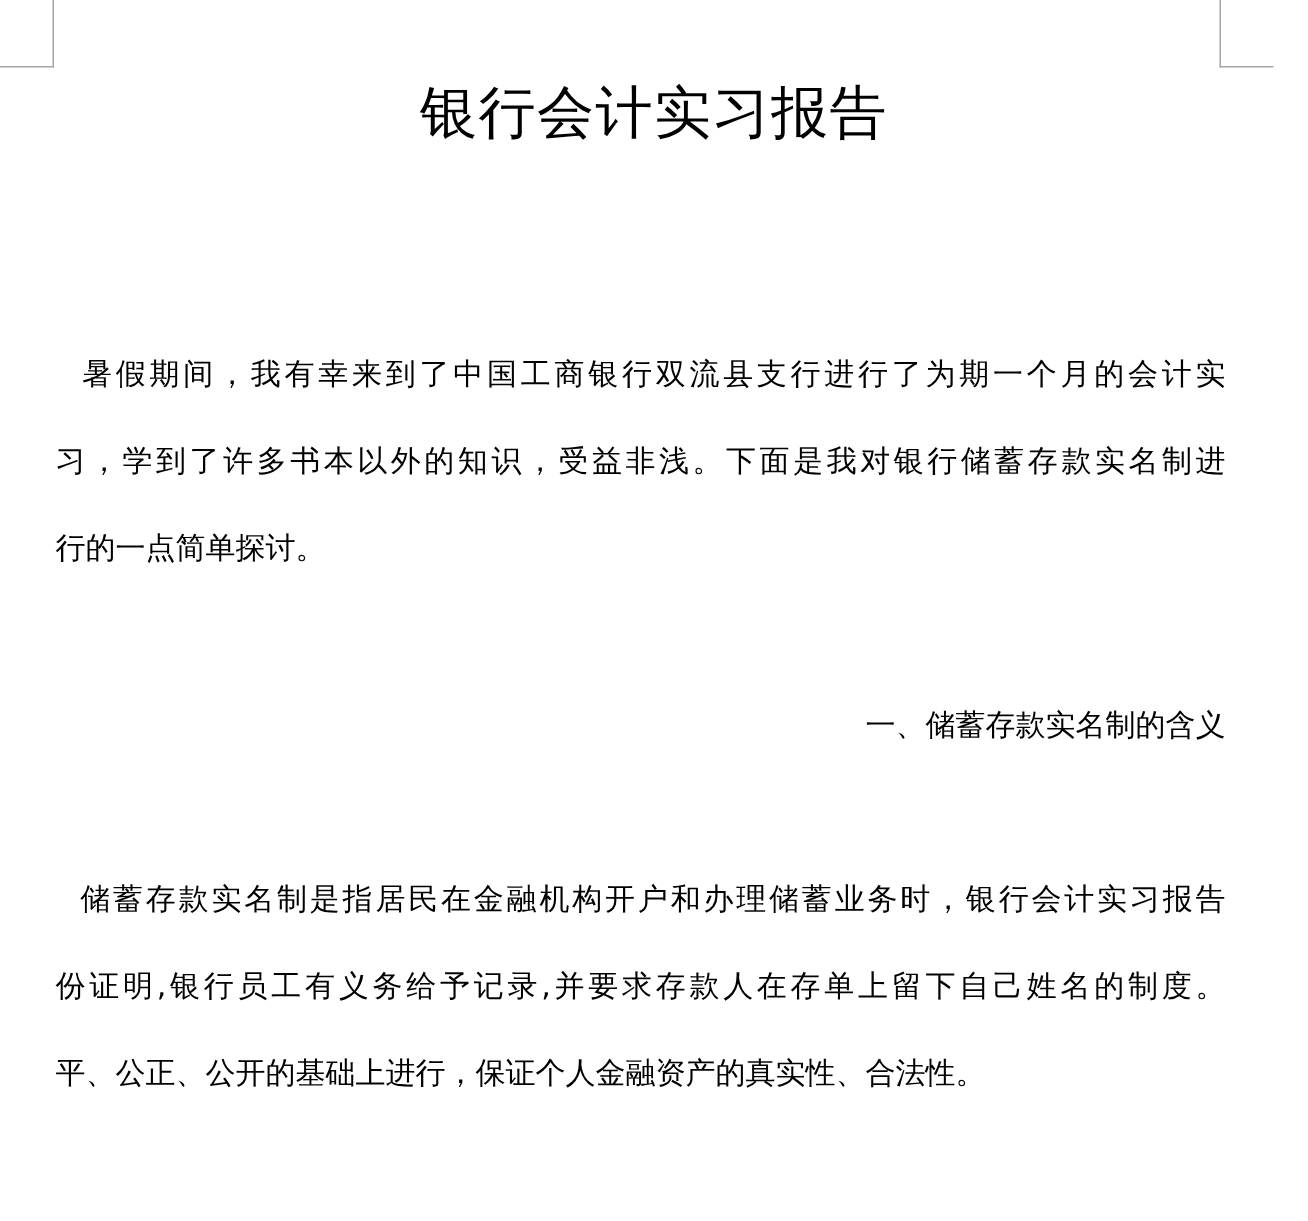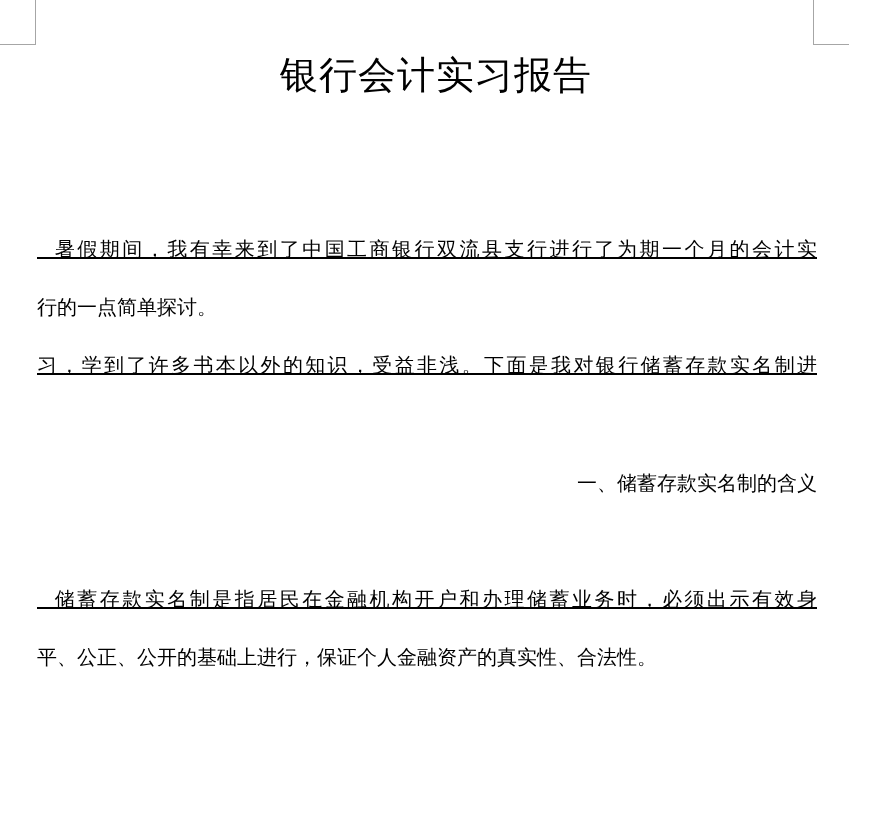--- a/index.html
+++ b/index.html
@@ -3,38 +3,39 @@
 <meta charset="utf-8">
 <style>
   html,body{margin:0;padding:0;background:#fff;}
   body{width:872px;height:814px;position:relative;overflow:hidden;font-family:"DejaVu Sans","Liberation Sans",sans-serif;color:#000;}
   .crop{position:absolute;border-color:#a6a6a6;border-style:solid;width:0;height:0;}
   .crop-tl{left:0;top:0;width:35px;height:44px;border-width:0 1px 1px 0;}
   .crop-tr{left:813px;top:0;width:35px;height:44px;border-width:0 0 1px 1px;}
   .title{position:absolute;left:0;width:872px;top:50px;text-align:center;font-size:38px;line-height:50px;letter-spacing:1px;}
   .para{position:absolute;left:37px;width:780px;font-size:20px;}
   .line{height:58px;line-height:30px;white-space:nowrap;}
-  .line.j{text-align:justify;text-align-last:justify;text-decoration:underline;}
+  .line.j{text-align:justify;text-align-last:justify;}
 </style>
 </head>
 <body>
 
 <div>
   <div class="crop crop-tl"></div>
   <div class="crop crop-tr"></div>
 
   <div class="title">银行会计实习报告</div>
 
   <div class="para" style="top:234px;">
     <div class="line j" style="white-space:pre;">  暑假期间，我有幸来到了中国工商银行双流县支行进行了为期一个月的会计实</div>
+    <div class="line j">习，学到了许多书本以外的知识，受益非浅。下面是我对银行储蓄存款实名制进</div>
     <div class="line">行的一点简单探讨。</div>
-    <div class="line j">习，学到了许多书本以外的知识，受益非浅。下面是我对银行储蓄存款实名制进</div>
   </div>
 
   <div class="para" style="top:468px;">
     <div class="line" style="white-space:pre;text-align:right;">  一、储蓄存款实名制的含义</div>
   </div>
 
   <div class="para" style="top:584px;">
-    <div class="line j" style="white-space:pre;">  储蓄存款实名制是指居民在金融机构开户和办理储蓄业务时，必须出示有效身</div>
+    <div class="line j" style="white-space:pre;">  储蓄存款实名制是指居民在金融机构开户和办理储蓄业务时，银行会计实习报告</div>
+    <div class="line j">份证明,银行员工有义务给予记录,并要求存款人在存单上留下自己姓名的制度。</div>
     <div class="line">平、公正、公开的基础上进行，保证个人金融资产的真实性、合法性。</div>
   </div>
 </div>
 
 </body></html>

